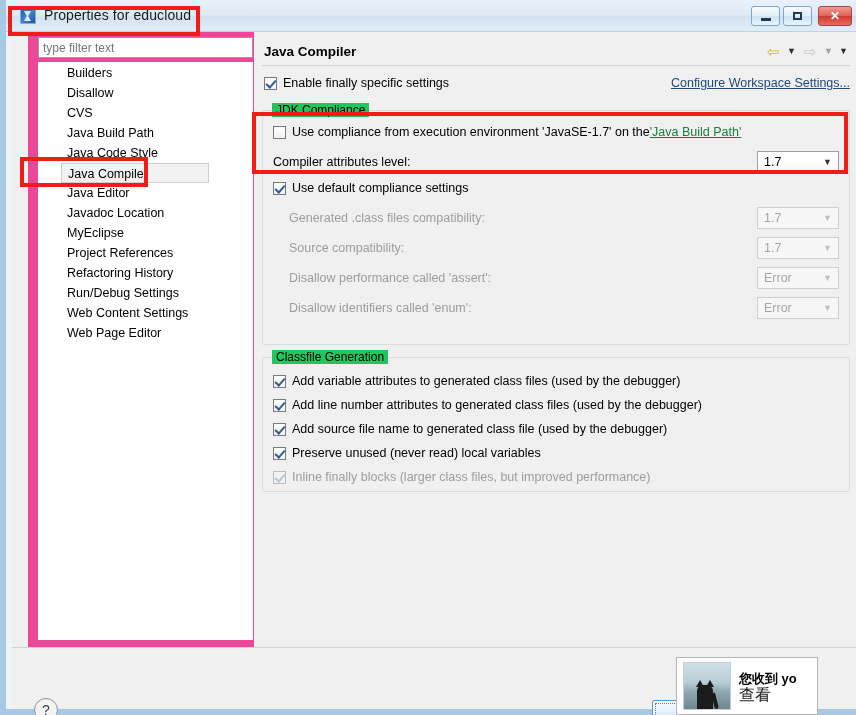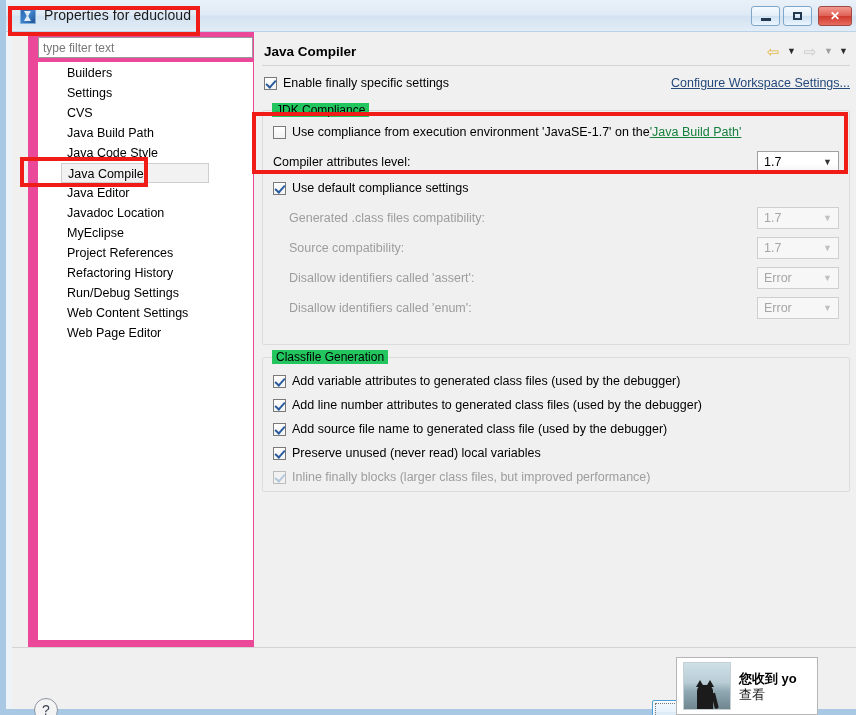--- a/index.html
+++ b/index.html
@@ -406,21 +406,21 @@
   }
   #toast-text { flex: 1; min-width: 0; }
   #toast-title {
     font-size: 13px;
     font-weight: bold;
     color: #000;
     white-space: nowrap;
     line-height: 17px;
   }
   #toast-sub {
-    font-size: 13px;
+    font-size: 16px;
     color: #222;
     white-space: nowrap;
     line-height: 16px;
   }
 </style>
 </head>
 <body>
 
 <div id="window">
 
@@ -442,21 +442,21 @@
       <div class="glyph">✕</div>
     </div>
   </div>
 
   <div id="dialog-body">
 
     <div id="left-pane">
       <input id="filter-input" type="text" placeholder="type filter text" style="">
       <div id="tree">
         <div class="tree-item">Builders</div>
-        <div class="tree-item">Settings</div>
+        <div class="tree-item">Disallow</div>
         <div class="tree-item">CVS</div>
         <div class="tree-item">Java Build Path</div>
         <div class="tree-item">Java Code Style</div>
         <div class="tree-item selected">Java Compiler</div>
         <div class="tree-item">Java Editor</div>
         <div class="tree-item">Javadoc Location</div>
         <div class="tree-item">MyEclipse</div>
         <div class="tree-item">Project References</div>
         <div class="tree-item">Refactoring History</div>
         <div class="tree-item">Run/Debug Settings</div>
@@ -509,21 +509,21 @@
           <span>1.7</span>
           <span class="arrow">▼</span>
         </div>
 
         <div class="field-label dim-text" style="left:26px; top:130px;">Source compatibility:</div>
         <div class="combo disabled" style="right:10px; top:126px;">
           <span>1.7</span>
           <span class="arrow">▼</span>
         </div>
 
-        <div class="field-label dim-text" style="left:26px; top:160px;">Disallow identifiers called 'assert':</div>
+        <div class="field-label dim-text" style="left:26px; top:160px;">Disallow performance called 'assert':</div>
         <div class="combo disabled" style="right:10px; top:156px;">
           <span>Error</span>
           <span class="arrow">▼</span>
         </div>
 
         <div class="field-label dim-text" style="left:26px; top:190px;">Disallow identifiers called 'enum':</div>
         <div class="combo disabled" style="right:10px; top:186px;">
           <span>Error</span>
           <span class="arrow">▼</span>
         </div>

